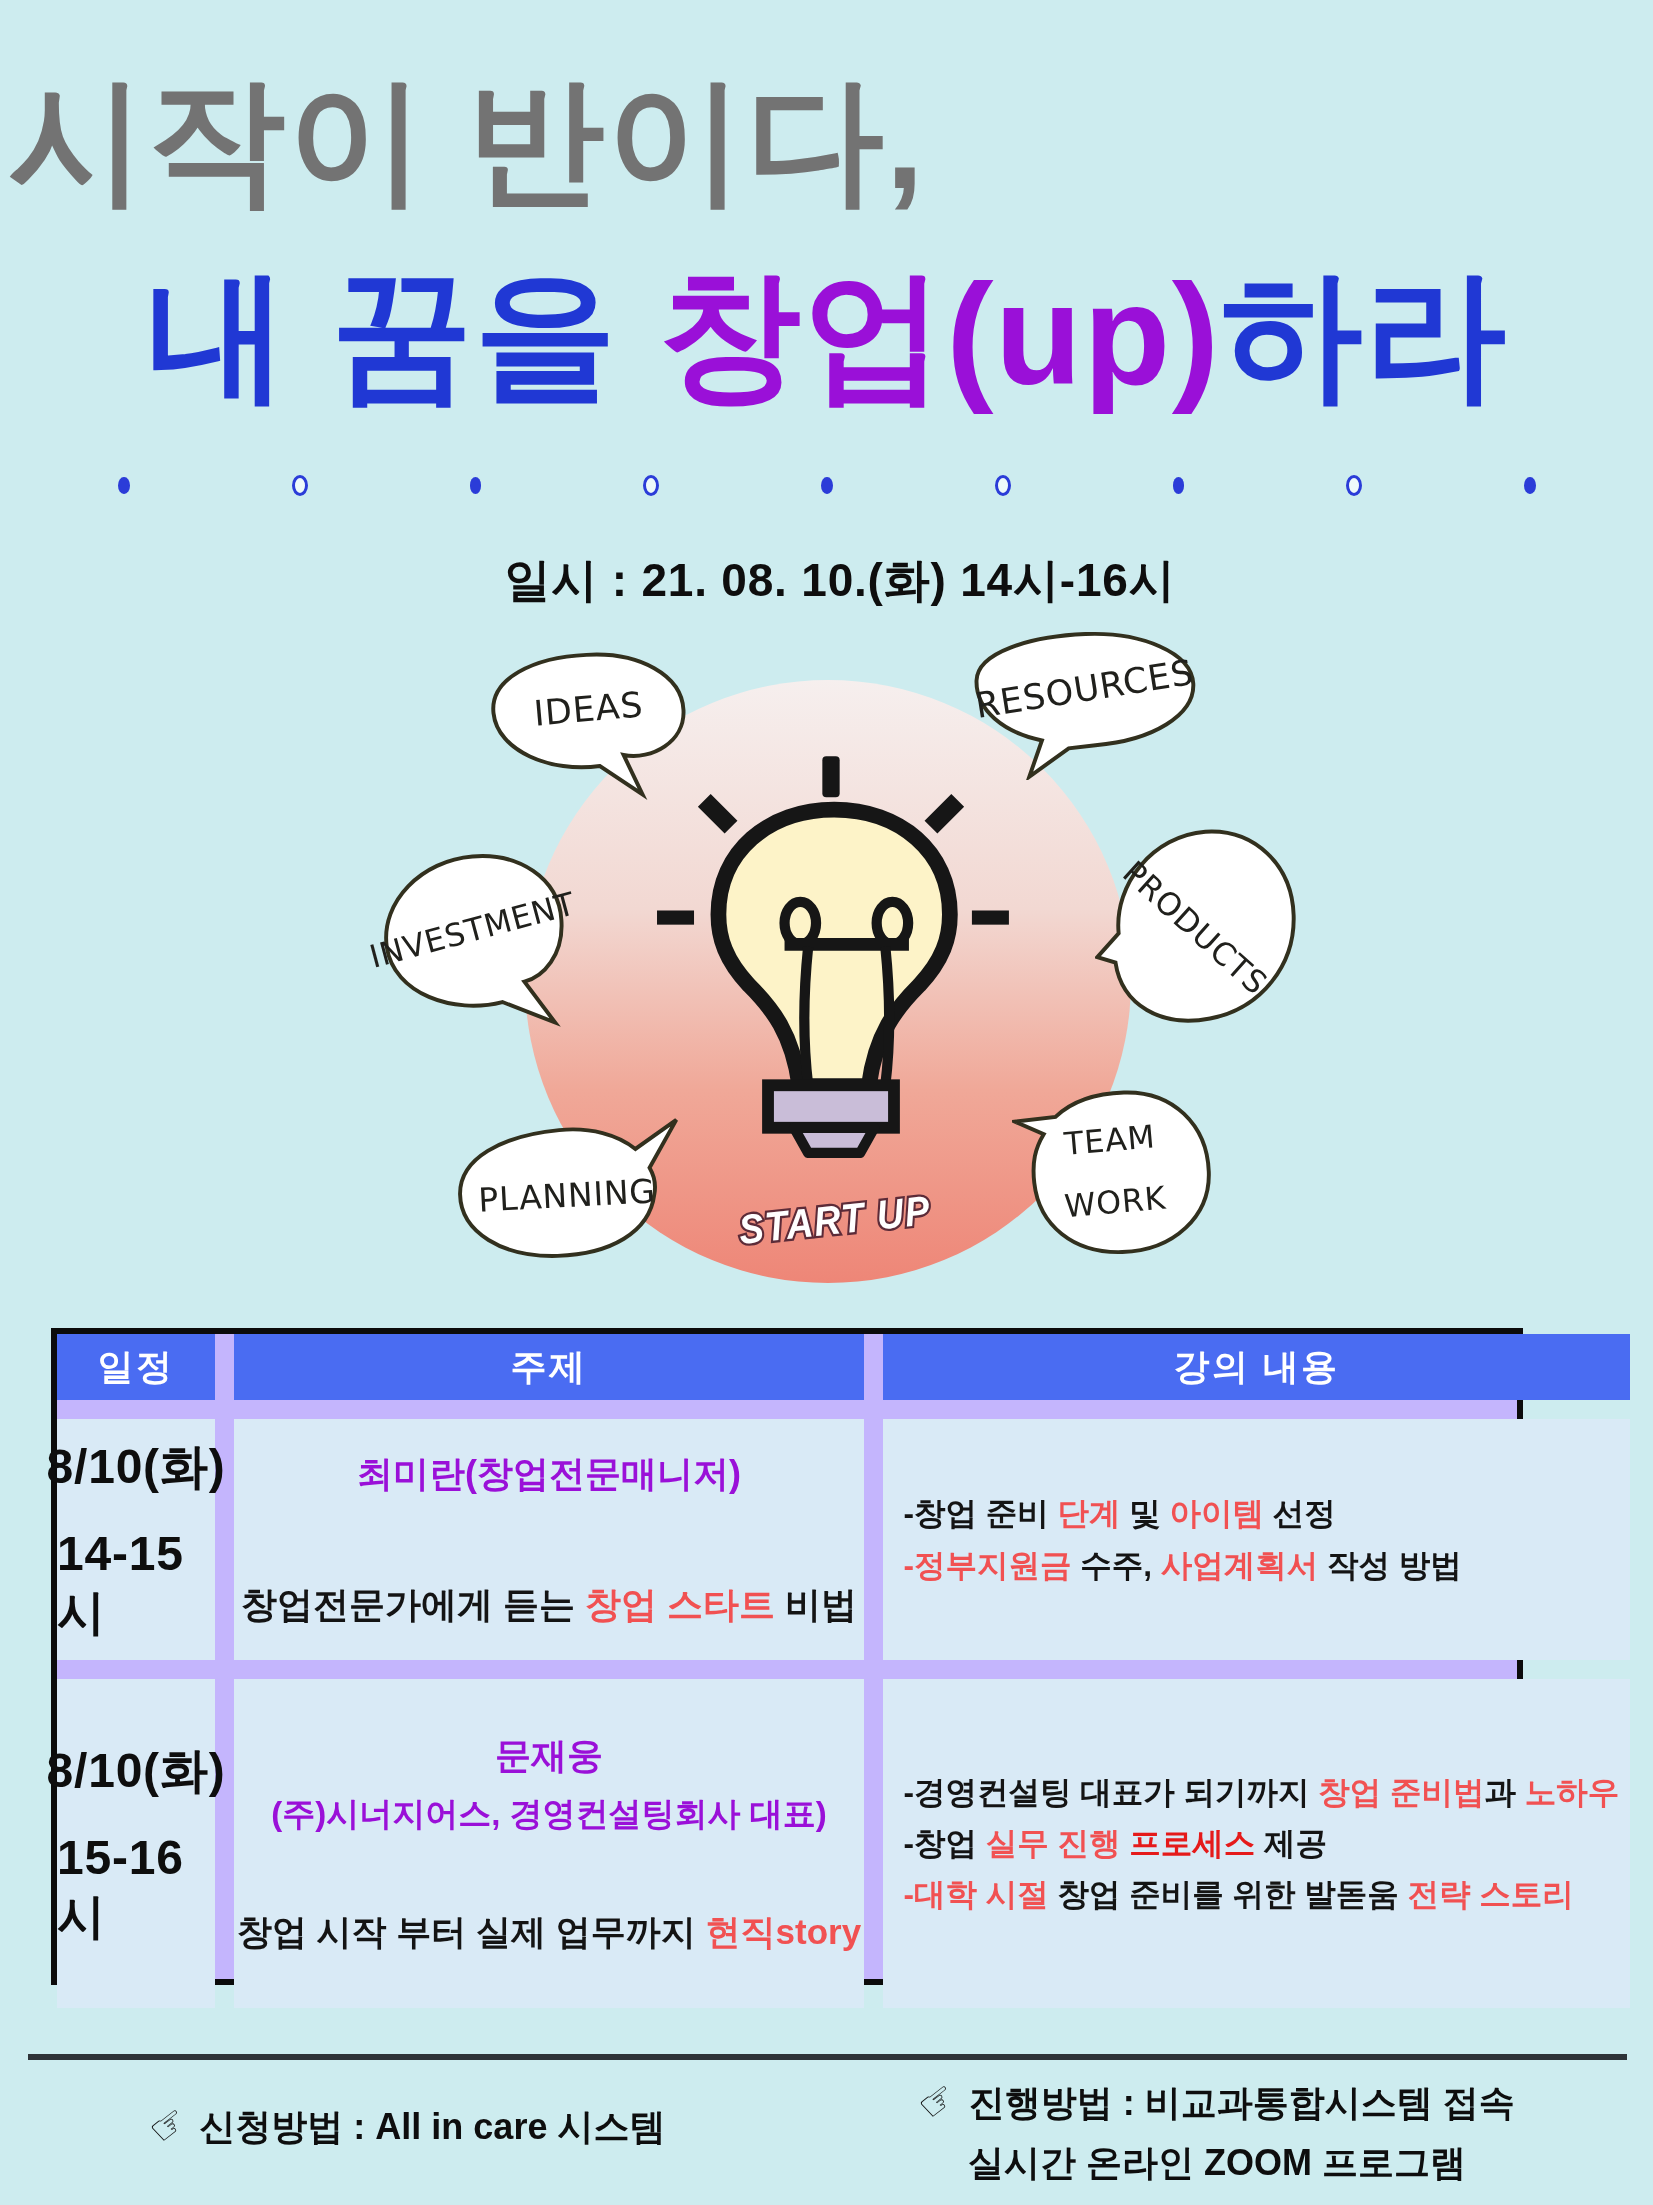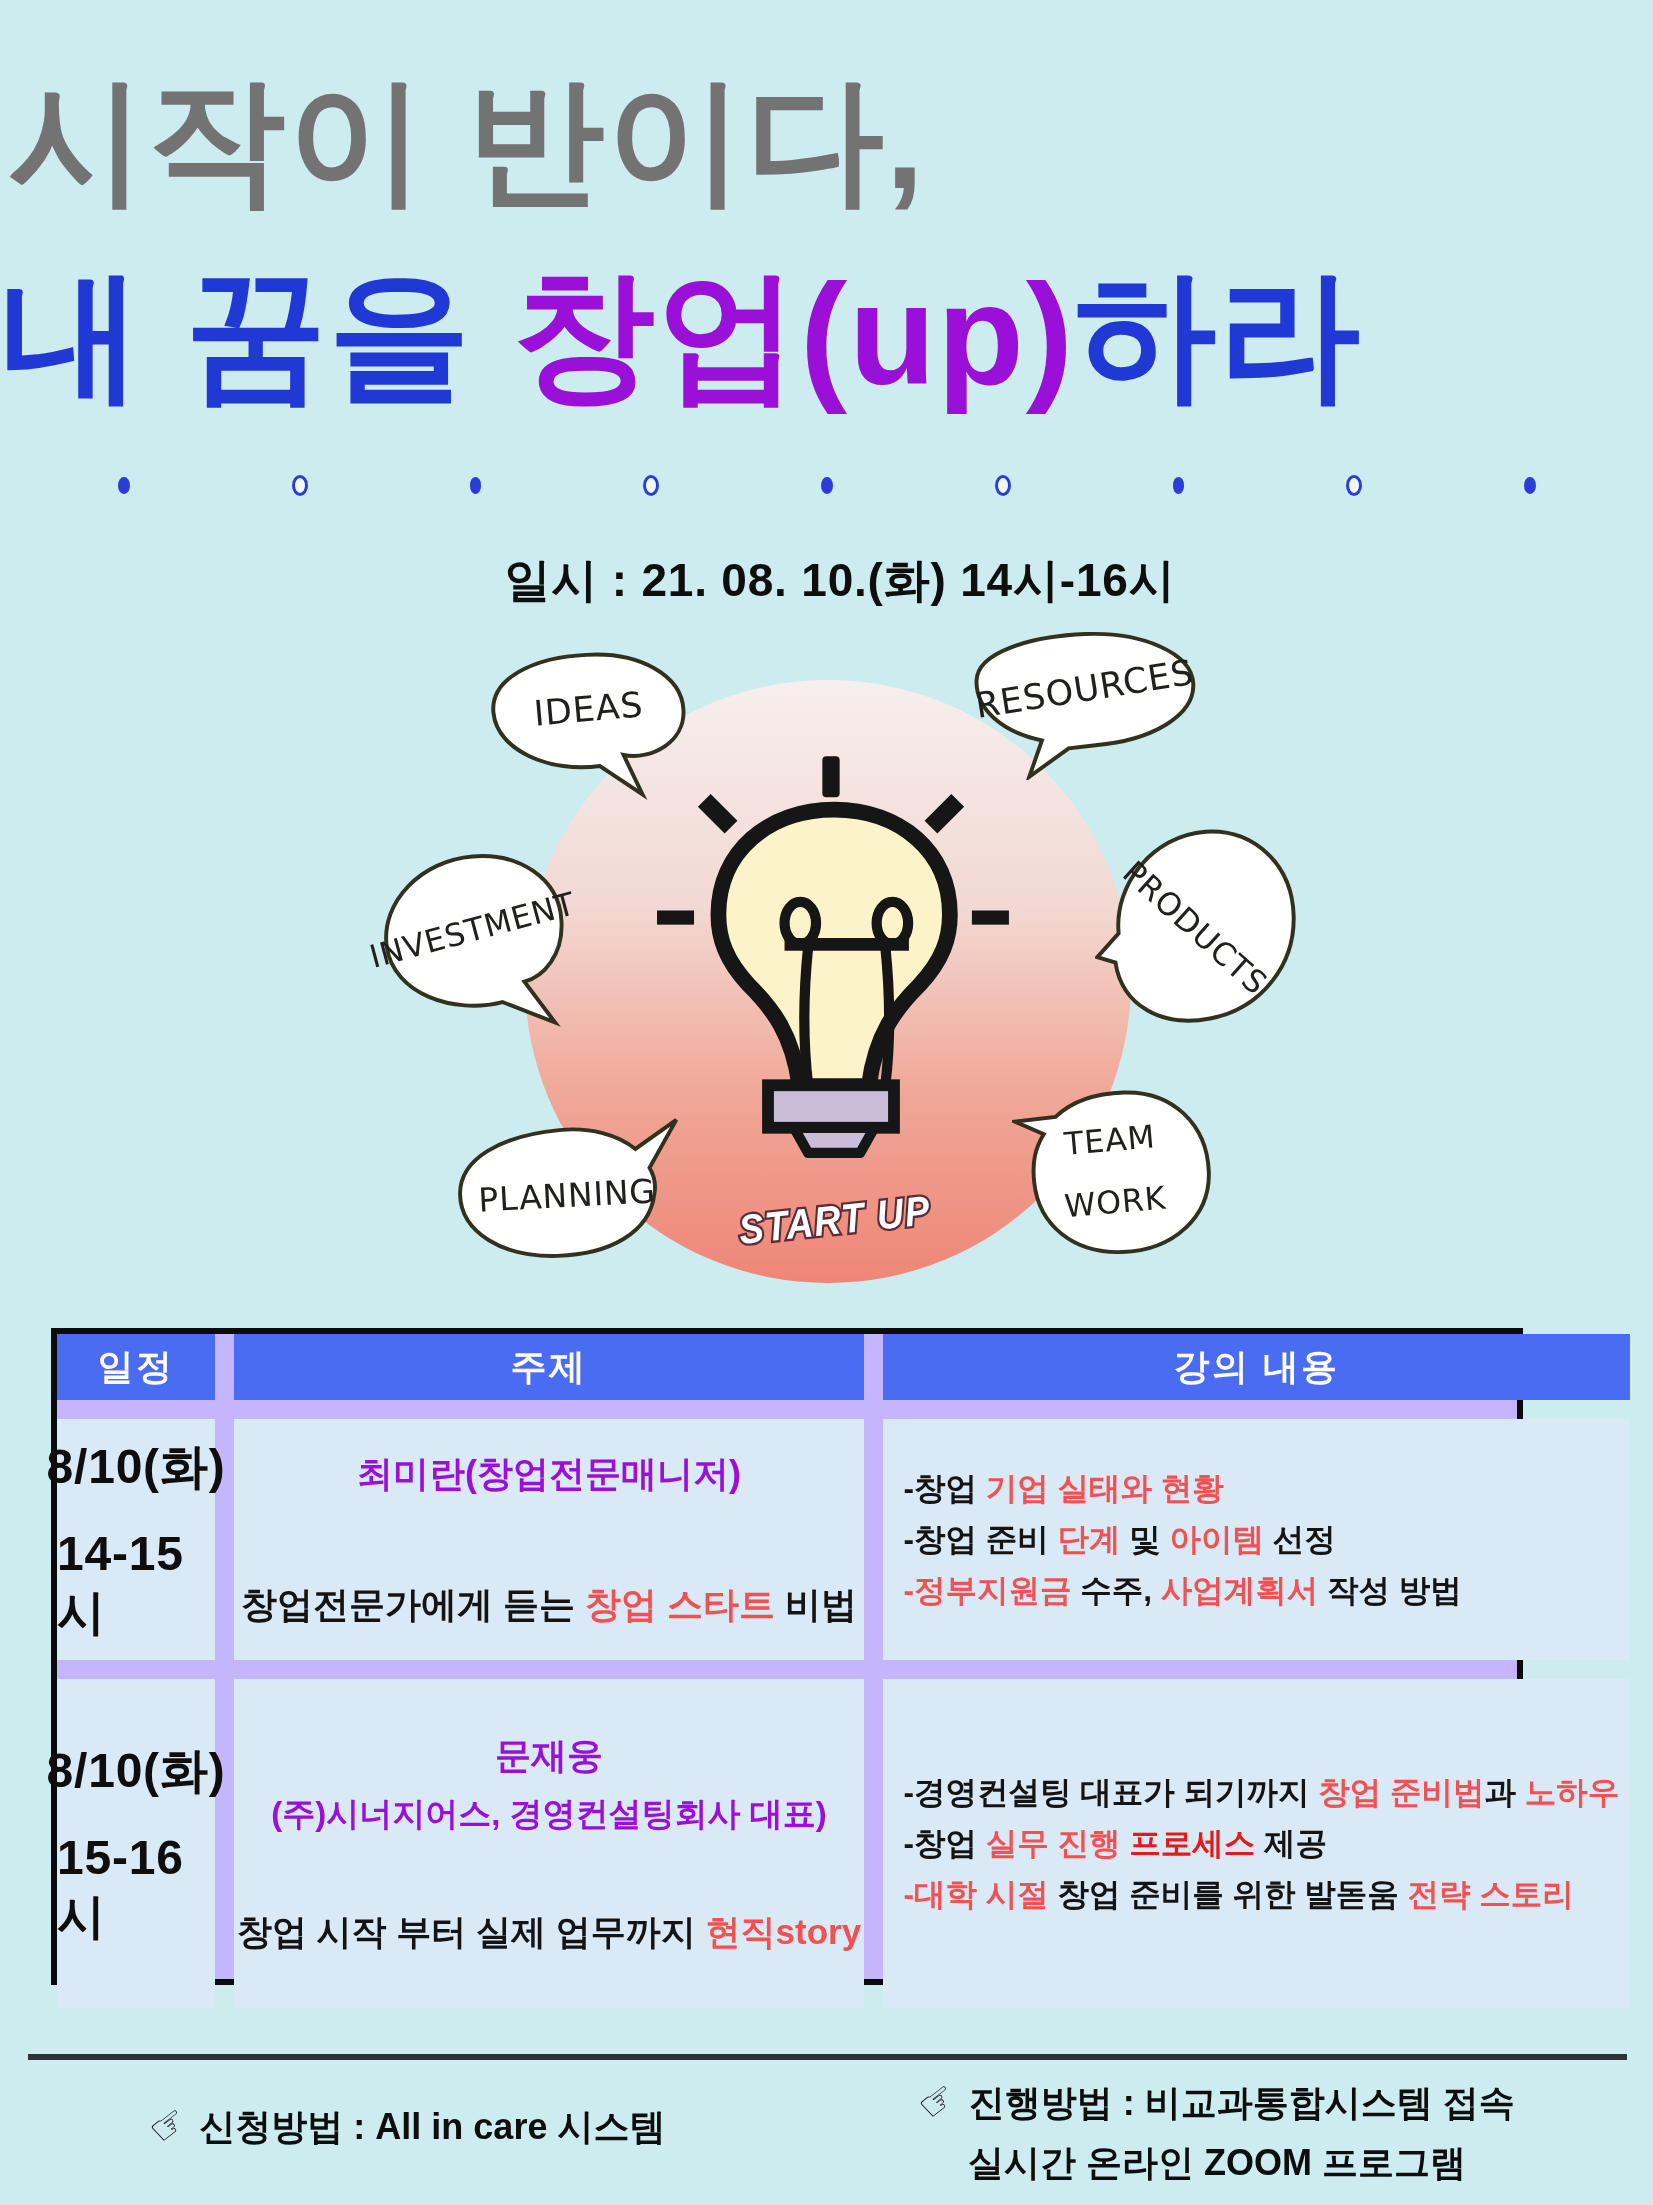--- a/index.html
+++ b/index.html
@@ -12,21 +12,21 @@
   .poster{position:relative;width:1654px;height:2205px;overflow:hidden;background:#cdecef;}
 
   
   .title-line1{
     position:absolute;top:68px;left:0;width:100%;
     text-align:left;font-size:138px;font-weight:900;
     letter-spacing:1.6px;color:#737373;line-height:1.05;margin-left:8px;
   }
   .title-line2{
     position:absolute;top:260px;left:0;width:100%;
-    font-size:142px;font-weight:900;
+    text-align:center;font-size:142px;font-weight:900;
     letter-spacing:1.6px;color:#2038d4;line-height:1.05;white-space:nowrap;
   }
   .hl-purple{color:#9a10d8;}
 
   
   .dots{position:absolute;top:476px;left:118px;width:1418px;height:19px;
     display:flex;justify-content:space-between;align-items:center;}
   .dot{width:11.8px;height:17.3px;border-radius:50%;}
   .dot.solid{background:#2b3cd8;}
   .dot.hollow{width:10.2px;height:15px;border:3.2px solid #2b3cd8;background:#eef9fa;}
@@ -187,21 +187,20 @@
 
     <div class="cell sched">
       <div>8/10(화)</div>
       <div>14-15시</div>
     </div>
     <div class="cell">
       <div class="topic-title">최미란(창업전문매니저)</div>
       <div class="topic-sub"><span class="seg-k">창업전문가에게 듣는 </span><span class="seg-r">창업 스타트</span><span class="seg-k"> 비법</span></div>
     </div>
     <div class="cell contents">
-      <div class="content-line"><span class="seg-k">-창업 </span><span class="seg-r">기업 실태와 현황</span></div>
       <div class="content-line"><span class="seg-k">-창업 준비 </span><span class="seg-r">단계</span><span class="seg-k"> 및 </span><span class="seg-r">아이템</span><span class="seg-k"> 선정</span></div>
       <div class="content-line"><span class="seg-r">-정부지원금</span><span class="seg-k"> 수주, </span><span class="seg-r">사업계획서</span><span class="seg-k"> 작성 방법</span></div>
     </div>
 
     <div class="cell sched row2">
       <div>8/10(화)</div>
       <div>15-16시</div>
     </div>
     <div class="cell row2">
       <div class="topic-title">문재웅</div>

